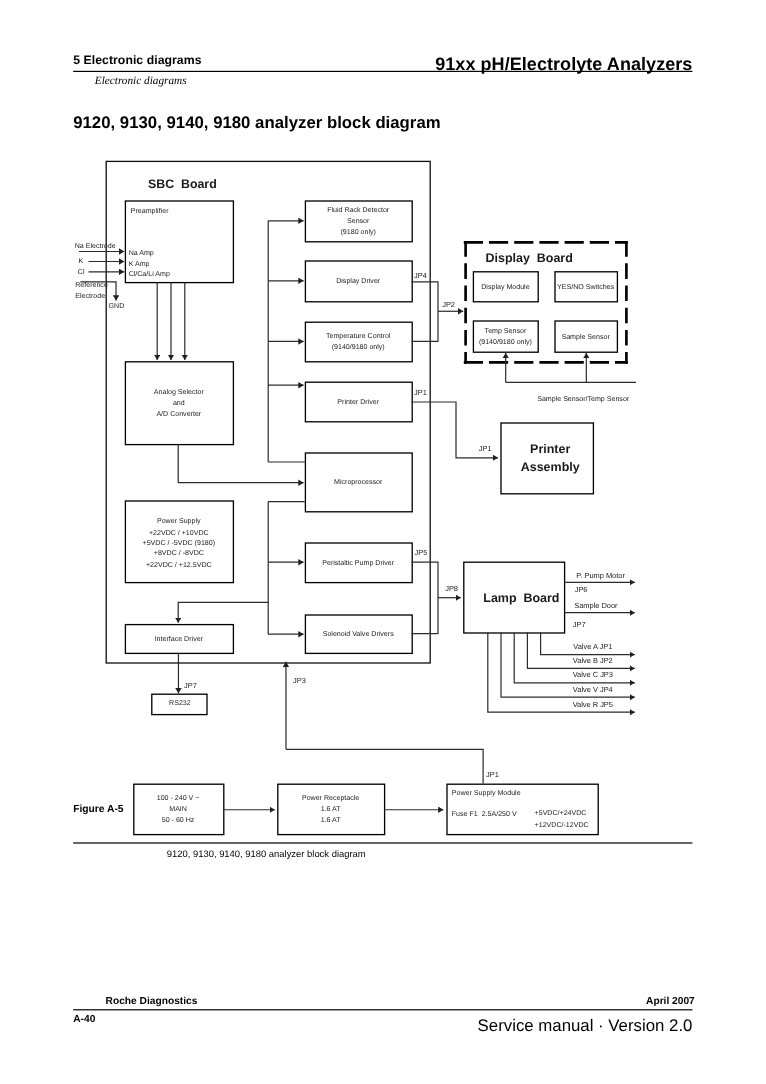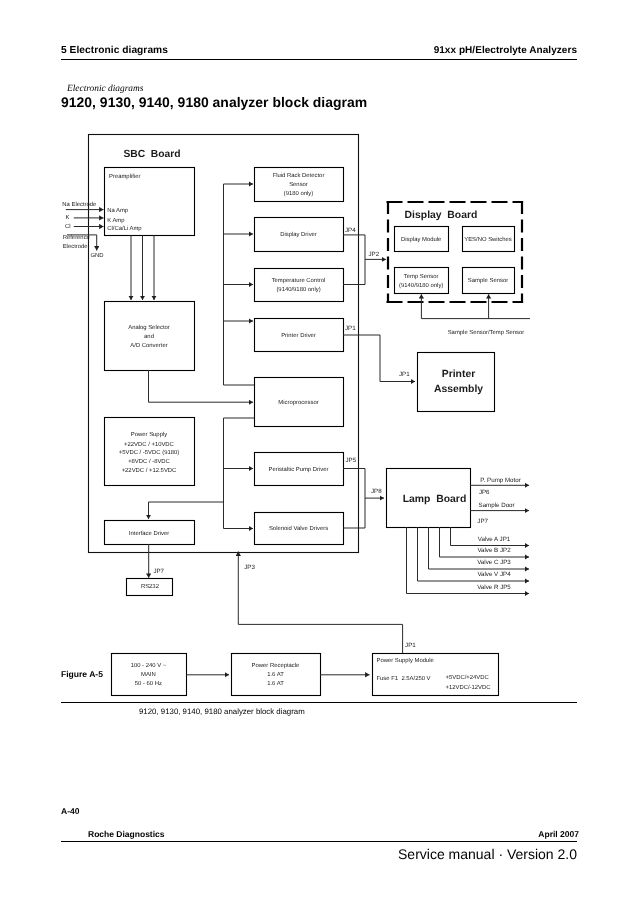--- a/index.html
+++ b/index.html
@@ -1,34 +1,34 @@
 <!DOCTYPE html>
 <html><head>
 <meta charset="utf-8">
 <style>
   html,body{margin:0;padding:0;background:#ffffff;}
   *{-webkit-font-smoothing:antialiased;text-rendering:geometricPrecision;}
   body{width:638px;height:903px;font-family:"Liberation Sans",sans-serif;color:#000000;position:relative;overflow:hidden;}
   .page{position:absolute;left:0;top:0;width:638px;height:770px;}
 
   .hdr-left{position:absolute;left:61px;top:45px;font-size:10.2px;font-weight:bold;letter-spacing:0.05px;}
-  .hdr-right{position:absolute;right:61px;top:45px;font-size:10px;font-weight:bold;letter-spacing:0.05px;text-align:right;}
+  .hdr-right{position:absolute;right:61px;top:45px;font-size:15px;font-weight:bold;letter-spacing:0.05px;text-align:right;}
   .hdr-rule{position:absolute;left:61px;top:59px;width:516px;height:1px;background:#000;}
-  .hdr-sub{position:absolute;left:67px;top:63px;font-family:"Liberation Serif",serif;font-style:italic;font-size:9.4px;margin-top:21px;}
+  .hdr-sub{position:absolute;left:79px;top:63px;font-family:"Liberation Serif",serif;font-style:italic;font-size:9.4px;}
 
   .doc-title{position:absolute;left:61px;top:94px;font-size:13.95px;font-weight:bold;letter-spacing:0.02px;}
 
   .cap-rule{position:absolute;left:61px;top:702px;width:516px;height:1px;background:#000;}
   .cap-label{position:absolute;left:61px;top:669px;font-size:8.55px;font-weight:bold;}
   .cap-text{position:absolute;left:139px;top:707px;font-size:7.85px;}
 
   .ftr-rule{position:absolute;left:61px;top:841px;width:516px;height:1px;background:#000;}
   .ftr-lt{position:absolute;left:61px;top:829px;font-size:8.5px;font-weight:bold;padding-left:27px;}
   .ftr-rt{position:absolute;right:59px;top:829px;font-size:8.5px;font-weight:bold;text-align:center;}
-  .ftr-lb{position:absolute;left:61px;top:806px;font-size:8.5px;font-weight:bold;}
+  .ftr-lb{position:absolute;left:61px;top:844px;font-size:8.5px;font-weight:bold;}
   .ftr-rb{position:absolute;right:61px;top:846px;font-size:14px;text-align:right;}
 
   svg#diagram{position:absolute;left:0;top:0;}
   svg#diagram text{font-family:"Liberation Sans",sans-serif;fill:#1a1a1a;white-space:pre;}
   .bx{fill:#ffffff;stroke:#000000;stroke-width:1.1;}
   .ln{stroke:#2b2b2b;stroke-width:1;fill:none;}
   .t5{font-size:6.2px;}
   .t6{font-size:5.9px;}
   .tbig{font-size:10.3px;font-weight:bold;fill:#111;}
   .tbig2{font-size:10.4px;font-weight:bold;fill:#111;}

